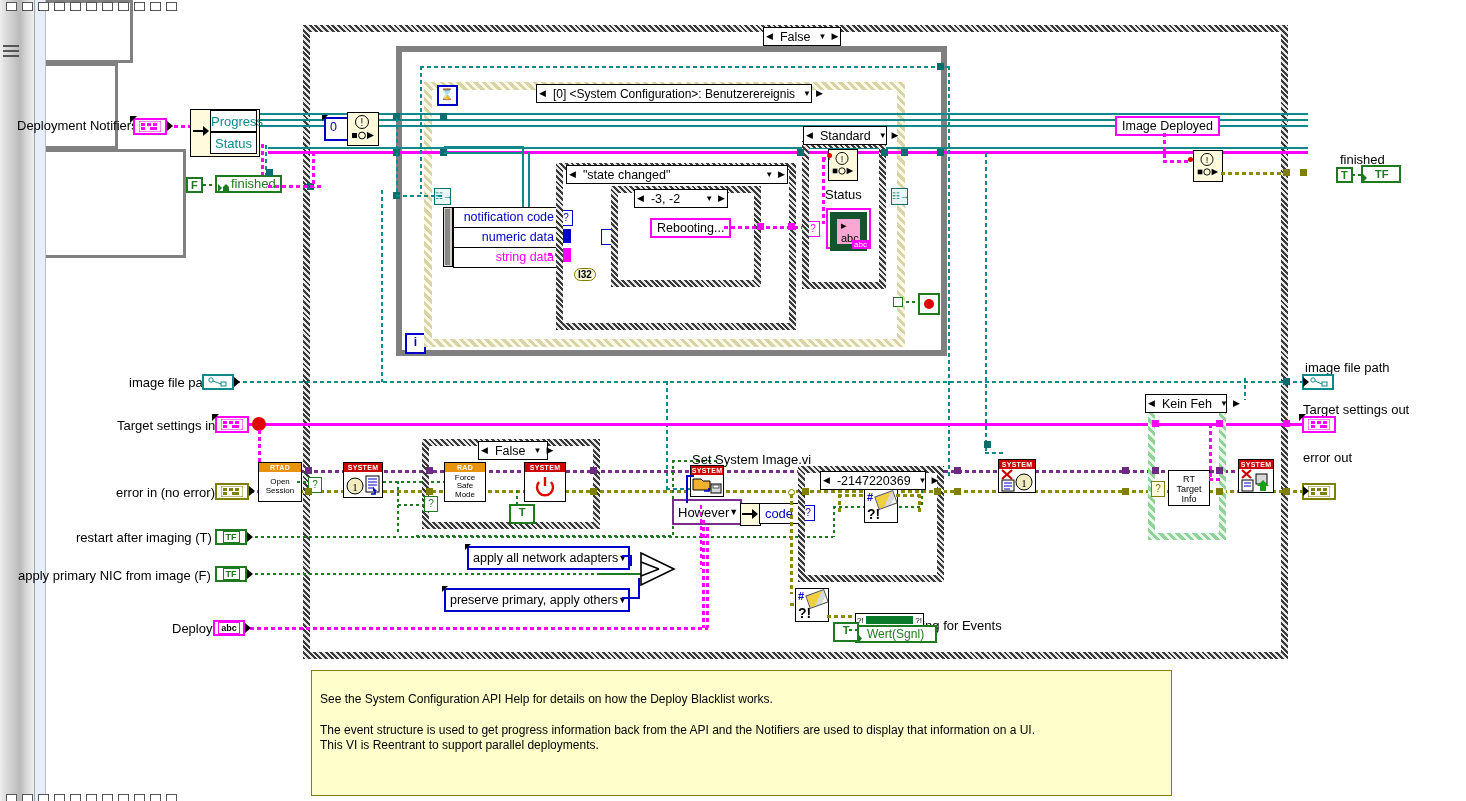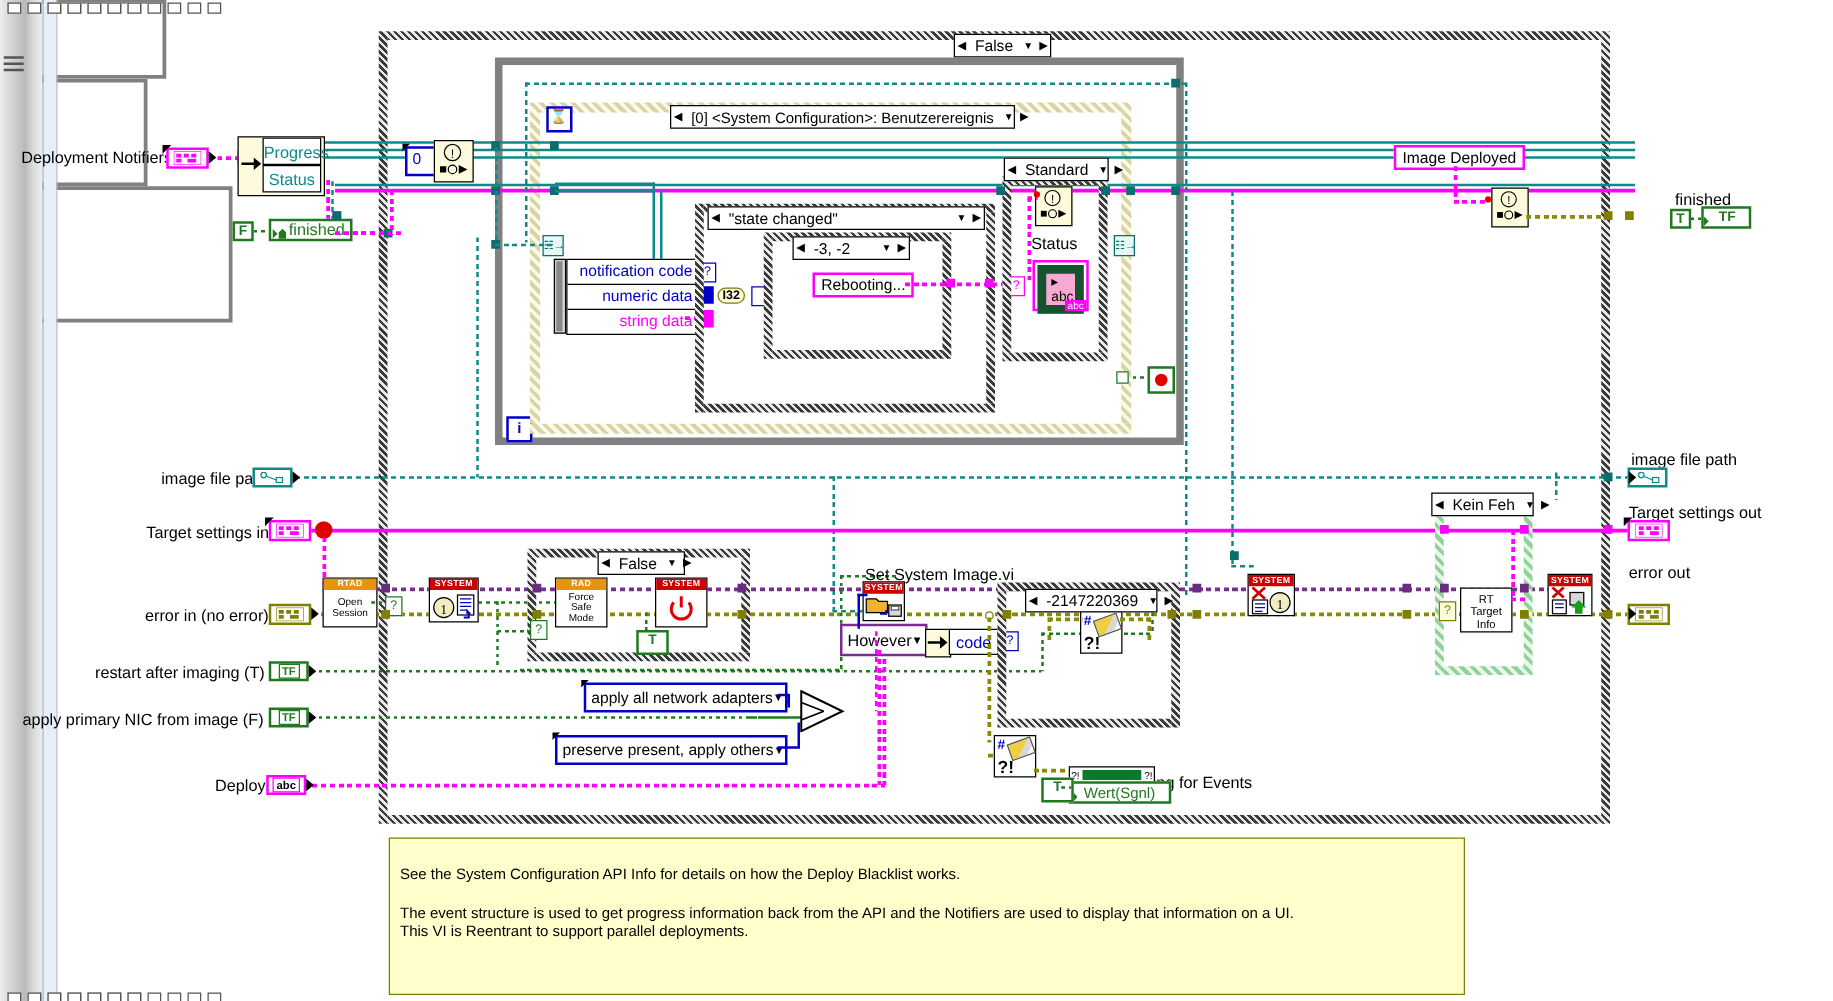--- a/index.html
+++ b/index.html
@@ -93,21 +93,21 @@
              padding:1px 5px;white-space:nowrap;}
   .const-num{position:absolute;border:2px solid #0000c8;background:#fff;color:#0000c8;font-size:12.5px;
              padding:0 4px;}
   .const-bool{position:absolute;border:2px solid #1f7a1f;background:#fff;color:#1f7a1f;font-size:11px;
               font-weight:bold;padding:0 3px;}
   .enumring{position:absolute;border:2px solid #0000c8;background:#fff;color:#000;font-size:12.5px;
             display:flex;align-items:center;white-space:nowrap;}
   .ringpurple{position:absolute;border:2px solid #7b2d8e;background:#fff;color:#000;font-size:13px;
             display:flex;align-items:center;white-space:nowrap;}
   .i32{position:absolute;border:1px solid #7f7f00;border-radius:8px;background:#fdfbdc;color:#000;
-       font-size:10px;font-weight:bold;padding:0 3px;}
+       font-size:10px;font-weight:bold;padding:0 3px;margin-top:38px;}
   .qmark{position:absolute;border:1px solid #0000c8;background:#fff;color:#0000c8;font-size:10px;
          width:12px;height:14px;text-align:center;line-height:14px;}
   .qmarkg{position:absolute;border:1px solid #1f7a1f;background:#fff;color:#1f7a1f;font-size:10px;
          width:12px;height:14px;text-align:center;line-height:14px;}
   .qmarko{position:absolute;border:1px solid #7f7f00;background:#fdfbdc;color:#7f7f00;font-size:10px;
          width:12px;height:14px;text-align:center;line-height:14px;}
   .qmarkm{position:absolute;border:1px solid #ff00ff;background:#fff;color:#ff00ff;font-size:10px;
          width:12px;height:14px;text-align:center;line-height:14px;}
 
   .strind{position:absolute;border:2px solid #ff00ff;background:#fff;padding:2px;}
@@ -650,21 +650,21 @@
   </div>
   <div class="const-bool" style="left:833px;top:622px;width:16px;height:16px;text-align:center;line-height:13px;">T</div>
   <div class="w wh gr" style="left:849px;top:629px;width:8px;height:2px;"></div>
 
   <div class="enumring" style="left:467px;top:546px;width:155px;height:20px;padding-left:4px;">
     <span style="flex:1;">apply all network adapters</span>
     <span style="font-size:9px;padding-right:4px;">▼</span>
   </div>
   <div class="abs" style="left:465px;top:544px;width:0;height:0;border-top:6px solid #000;border-right:6px solid transparent;"></div>
   <div class="enumring" style="left:444px;top:588px;width:178px;height:20px;padding-left:4px;">
-    <span style="flex:1;">preserve present, apply others</span>
+    <span style="flex:1;">preserve primary, apply others</span>
     <span style="font-size:9px;padding-right:4px;">▼</span>
   </div>
   <div class="abs" style="left:442px;top:586px;width:0;height:0;border-top:6px solid #000;border-right:6px solid transparent;"></div>
   <div class="w wv bl" style="left:630px;top:556px;width:2px;height:10px;"></div>
   <div class="w wh bl" style="left:622px;top:555px;width:10px;height:2px;"></div>
   <div class="w wh bl" style="left:622px;top:597px;width:18px;height:2px;"></div>
   <div class="w wv bl" style="left:638px;top:578px;width:2px;height:20px;"></div>
   <div class="w wv bl" style="left:630px;top:556px;width:2px;height:8px;"></div>
 
   <div class="andgate" style="left:640px;top:552px;">
@@ -758,19 +758,19 @@
     </div>
   </div>
   <div class="nodeol" style="left:1283px;top:488px;"></div>
   <div class="nodemg" style="left:1283px;top:420px;"></div>
   <div class="node" style="left:1283px;top:378px;"></div>
 
   <div class="w wv cydv" style="left:1244px;top:378px;width:2px;height:22px;"></div>
 
   <div class="comment" style="left:311px;top:670px;width:843px;height:114px;">
     <div>&nbsp;</div>
-    <div>See the System Configuration API Info for details on how the Deploy Blacklist works.</div>
+    <div>See the System Configuration API Help for details on how the Deploy Blacklist works.</div>
     <div>&nbsp;</div>
     <div>The event structure is used to get progress information back from the API and the Notifiers are used to display that information on a UI.</div>
     <div>This VI is Reentrant to support parallel deployments.</div>
   </div>
 
 </div>
 
 </body></html>

